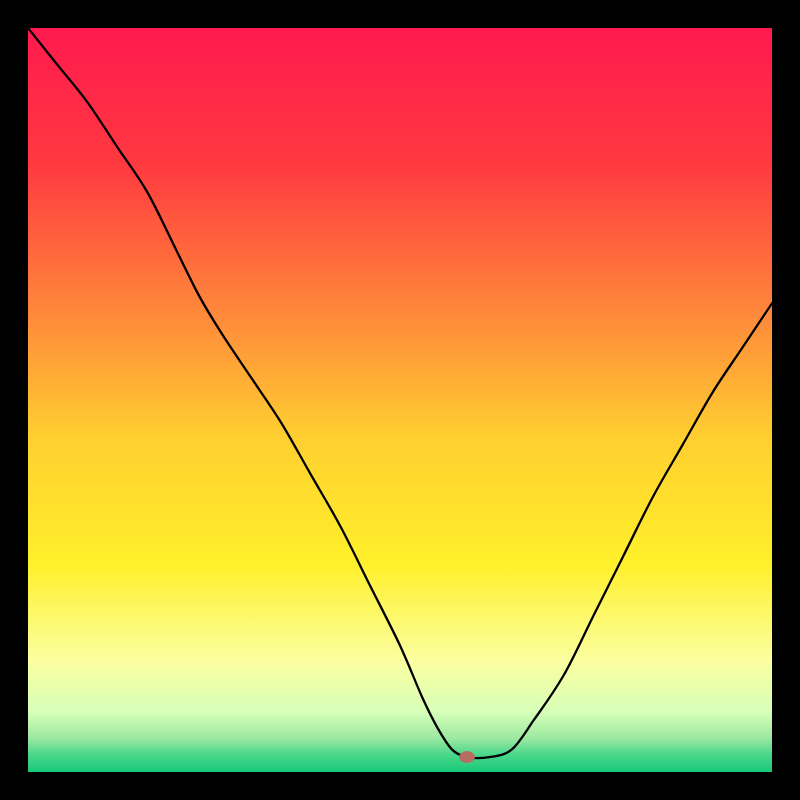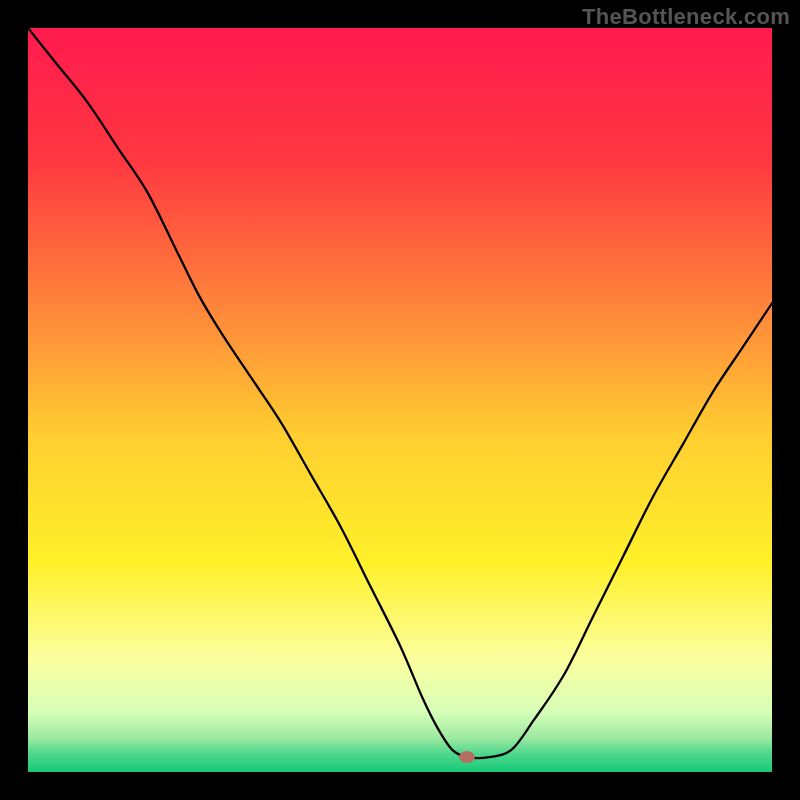--- a/index.html
+++ b/index.html
@@ -37,21 +37,20 @@
   .plot-area svg {
     display: block;
     width: 100%;
     height: 100%;
   }
 </style>
 </head>
 <body>
 
 <div class="frame">
-  <div class="watermark">TheBottleneck.com</div>
 
   <div class="plot-area">
     <svg id="chart-svg" viewBox="0 0 744 744" preserveAspectRatio="none">
       <defs>
         <linearGradient id="bg-grad" x1="0" y1="0" x2="0" y2="1">
             <stop offset="0%" stop-color="#ff1a4f"></stop>
             <stop offset="18%" stop-color="#ff3840"></stop>
             <stop offset="40%" stop-color="#ff8f3a"></stop>
             <stop offset="55.00000000000001%" stop-color="#ffcf30"></stop>
             <stop offset="72%" stop-color="#fff02a"></stop>

